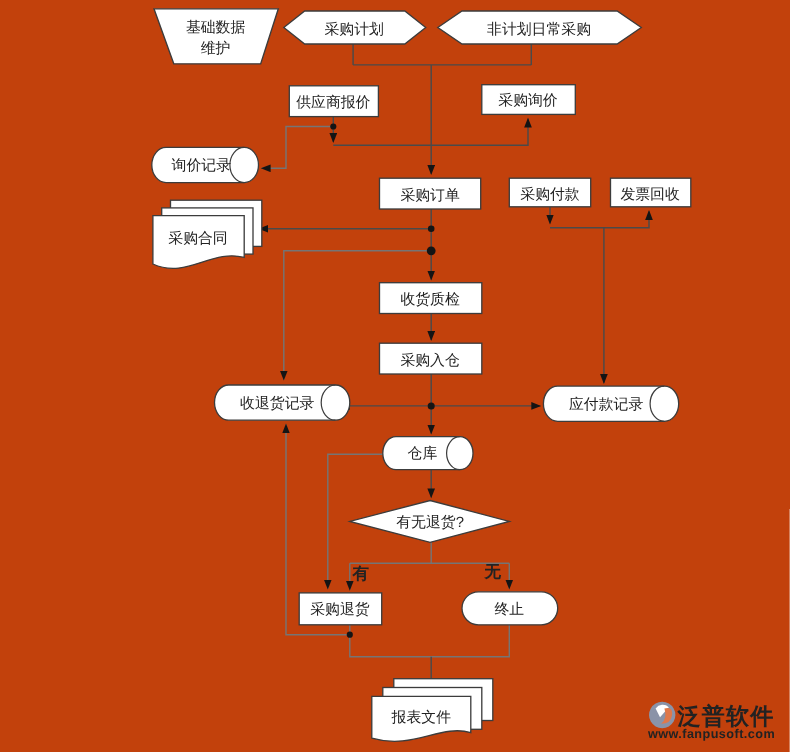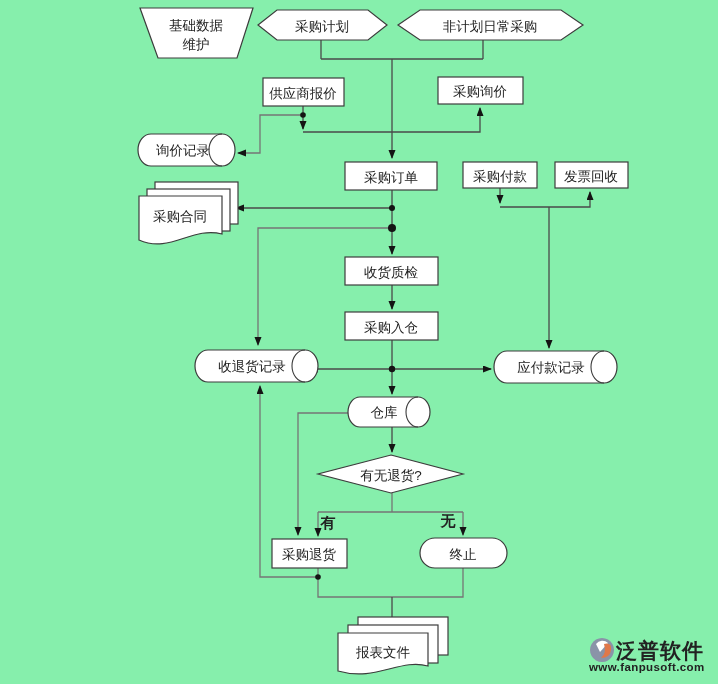--- a/index.html
+++ b/index.html
@@ -1,16 +1,16 @@
 <!DOCTYPE html>
 <html><head>
 <meta charset="utf-8">
 <style>
   html,body{margin:0;padding:0;background:#ffffff;}
-  #stage{position:relative;width:718px;height:684px;background:#86efac;overflow:hidden;
+  #stage{position:relative;width:718px;height:684px;background:#c2410c;overflow:hidden;
          font-family:"Liberation Sans",sans-serif;}
   svg{display:block;}
   svg text{font-family:"Liberation Sans","DejaVu Sans",sans-serif;font-size:13.5px;fill:#222;}
   .shape{fill:#ffffff;stroke:#3c3c3c;stroke-width:1.2;}
   .rim{fill:none;stroke:#3c3c3c;stroke-width:1.1;}
   .edge{fill:none;stroke:#4a4a4a;stroke-width:1.3;}
   .edge.lt{stroke:#757575;}
   .dot{fill:#141414;stroke:none;}
   .nodelabel{text-anchor:middle;dominant-baseline:central;}
   .branch{font-size:15px;font-weight:bold;text-anchor:middle;dominant-baseline:central;}

